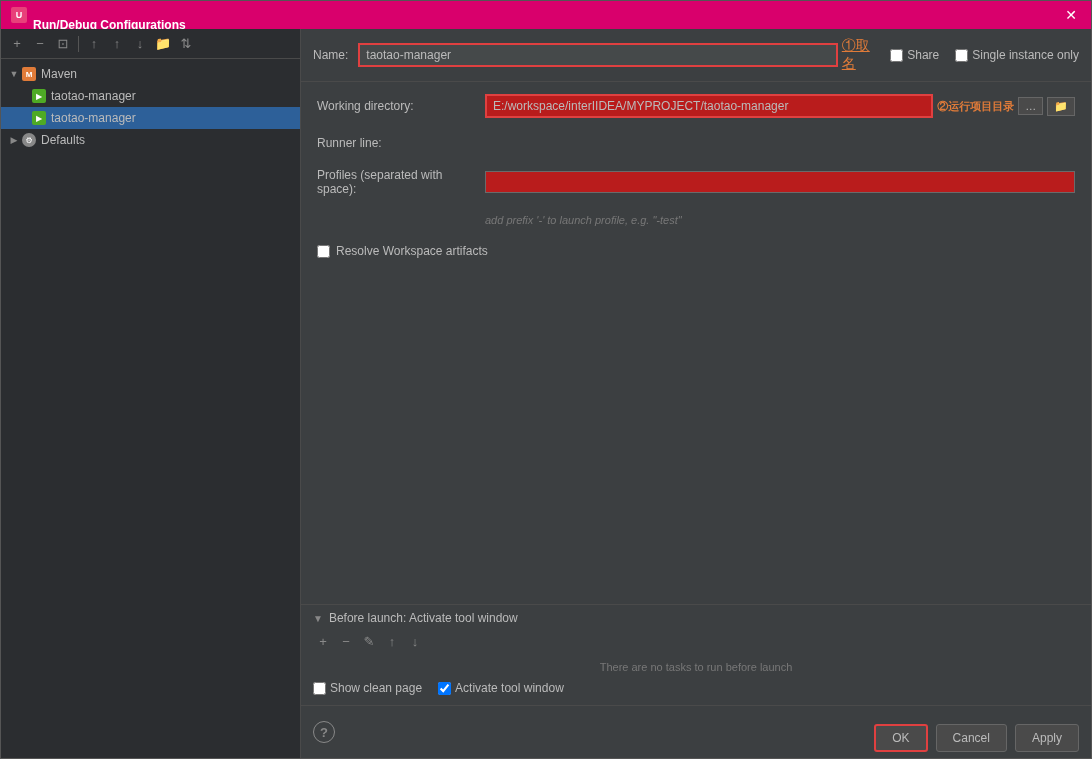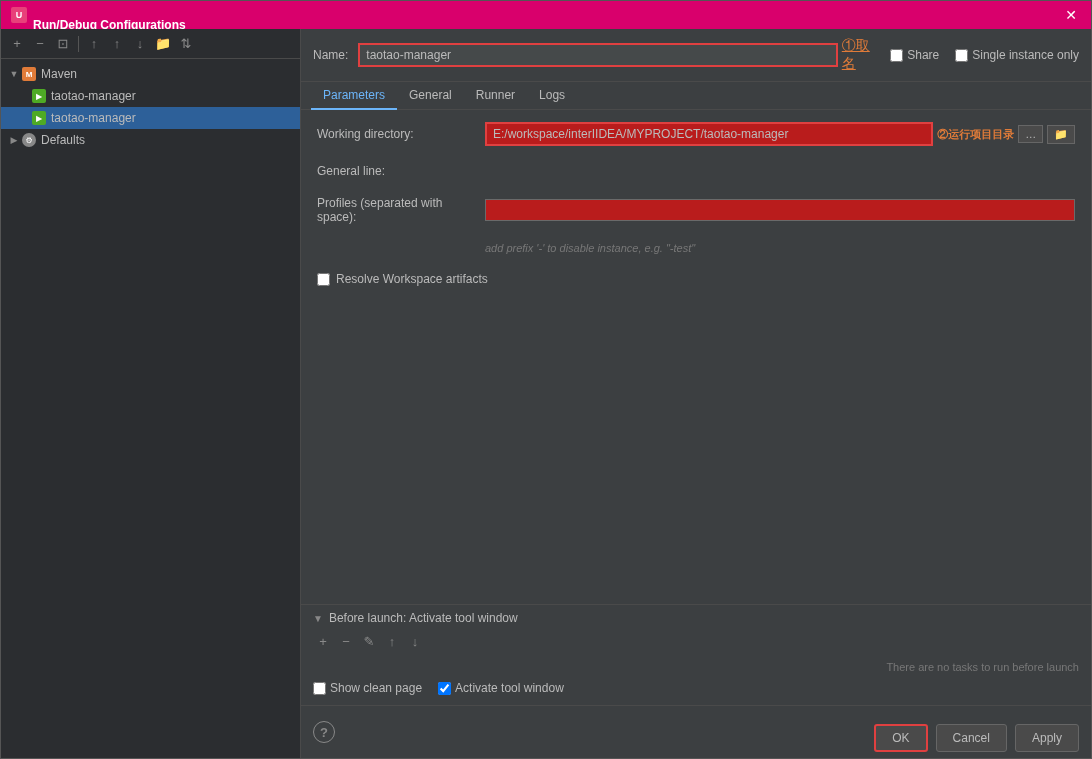--- a/index.html
+++ b/index.html
@@ -298,21 +298,21 @@
       width: 20px; height: 20px;
       display: flex; align-items: center; justify-content: center;
       cursor: pointer;
       color: #8a8a8a;
       font-size: 13px;
       border-radius: 2px;
     }
     .before-launch-empty {
       color: #777;
       font-size: 11px;
-      text-align: right;
+      text-align: center;
       padding: 4px 0;
     }
     .before-launch-options {
       display: flex;
       align-items: center;
       gap: 16px;
       padding: 4px 0;
     }
     
     .bottom-bar {
@@ -432,50 +432,44 @@
             <input type="checkbox" id="share-cb" style="">
             <label for="share-cb">Share</label>
           </div>
           <div class="checkbox-group">
             <input type="checkbox" id="single-cb" style="">
             <label for="single-cb">Single instance only</label>
           </div>
         </div>
       </div>
 
-      <div class="tabs-bar">
-        <div class="tab active">Parameters</div>
-        <div class="tab">General</div>
-        <div class="tab">Runner</div>
-        <div class="tab">Logs</div>
-      </div>
 
       <div class="form-area">
 
         <div class="form-row">
           <span class="form-label">Working directory:</span>
           <div class="form-input-wrap">
             <input type="text" class="form-input input-red-border" value="E:/workspace/interIIDEA/MYPROJECT/taotao-manager" style="">
             <span class="input-annotation">②运行项目目录</span>
             <button class="input-browse-btn">…</button>
             <button class="input-browse-btn">📁</button>
           </div>
         </div>
 
         <div class="form-row">
-          <span class="form-label">General line:</span>
+          <span class="form-label">Runner line:</span>
         </div>
 
         <div class="form-row">
           <span class="form-label">Profiles (separated with space):</span>
           <div class="form-input-wrap">
             <input type="text" class="form-input" placeholder="" style="">
           </div>
         </div>
-        <div class="form-hint">add prefix '-' to disable instance, e.g. "-test"</div>
+        <div class="form-hint">add prefix '-' to launch profile, e.g. "-test"</div>
 
         <div class="resolve-row">
           <input type="checkbox" id="resolve-cb" style="">
           <label for="resolve-cb">Resolve Workspace artifacts</label>
         </div>
       </div>
 
       <div class="before-launch-section">
         <div class="before-launch-header">
           <span class="before-launch-arrow">▼</span>

